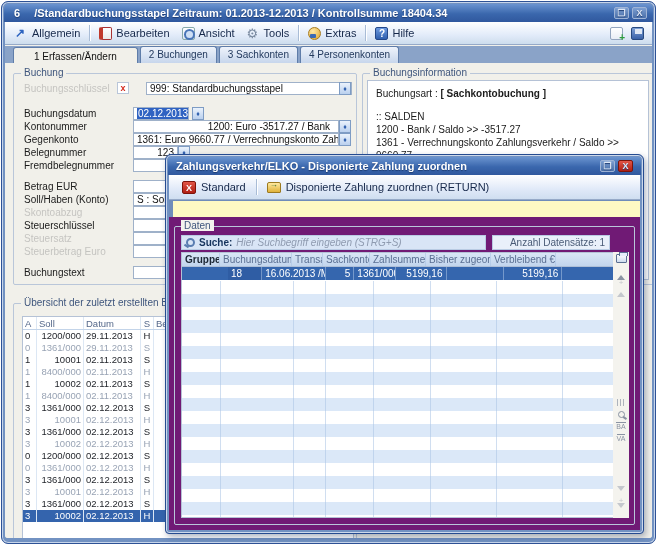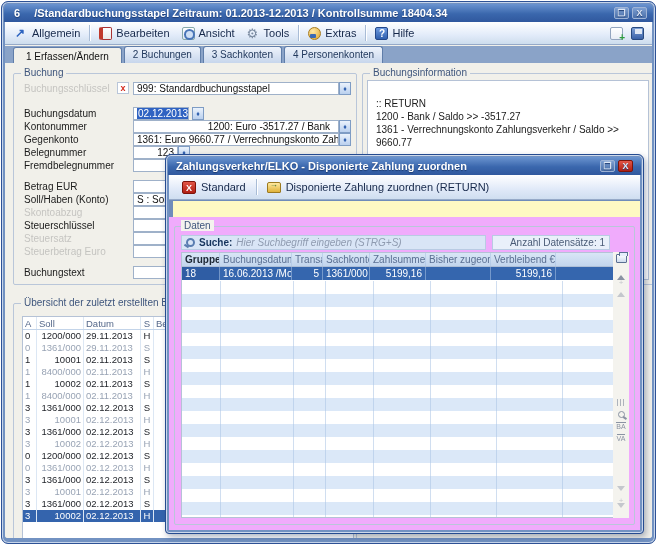--- a/index.html
+++ b/index.html
@@ -29,21 +29,21 @@
   .mi-help{background:linear-gradient(#6d9ae0,#2f5fae);border:1px solid #24488a;border-radius:2px;color:#fff;font-weight:bold;font-size:10px;text-align:center;line-height:12px;}
   .tb-right{margin-left:auto;display:flex;gap:8px;align-items:center;padding-right:4px;}
   .mi-newdoc{background:linear-gradient(#fff,#e9eef6);border:1px solid #93a5bf;border-radius:2px;}
   .mi-newdoc:after{content:"+";position:absolute;right:-3px;bottom:-4px;color:#2c9e3f;font-weight:bold;font-size:10px;}
   .mi-save{background:linear-gradient(#7e9fd4,#3a62a8);border:1px solid #27497f;border-radius:2px;}
   .mi-save:after{content:"";position:absolute;left:3px;top:1px;width:7px;height:5px;background:#dfe8f4;}
   
   .tabband{position:absolute;left:0;top:24px;right:0;height:17px;background:#8aa3c8;}
   .tabs{position:absolute;left:8px;bottom:0;display:flex;gap:2px;font-size:10px;}
   .tab{padding:2px 8px 1px;border:1px solid #5f7da9;border-bottom:none;border-radius:3px 3px 0 0;background:linear-gradient(#eef3fb,#c7d6ec);color:#233a5e;}
-  .tab.active{background:#f1f0ea;padding:3px 12px 2px;position:relative;top:1px;color:#111;}
+  .tab.active{background:#f1f0ea;padding:3px 20px 2px;position:relative;top:1px;color:#111;}
   
   .content{position:absolute;left:0;top:41px;right:0;bottom:0;background:#f1f0ea;}
   .groupbox{position:absolute;border:1px solid #b9c6d9;border-radius:2px;}
   .glabel{position:absolute;top:-7px;left:7px;background:#f1f0ea;padding:0 3px;font-size:10px;color:#3f567d;}
   
   .frow{position:absolute;height:13px;font-size:10px;}
   .flabel{position:absolute;left:10px;top:1px;color:#1b1b1b;white-space:nowrap;}
   .flabel.dim{color:#8f8f8f;}
   .ctrl{position:absolute;top:0;height:13px;background:#fff;border:1px solid #9fb1c9;font-size:10px;line-height:11px;padding:0 3px;color:#111;white-space:nowrap;overflow:hidden;}
   .cbtn{position:absolute;top:0;width:12px;height:13px;background:linear-gradient(#eaf2fc,#bad0ee);border:1px solid #7e9cc4;color:#2f5fae;font-size:7px;text-align:center;line-height:12px;}
@@ -68,36 +68,36 @@
   .dialog{position:absolute;left:163px;top:152px;width:479px;height:380px;border:1px solid #254b90;border-radius:6px 6px 4px 4px;background:#7292c2;box-shadow:0 0 0 1px #cdd9ec inset,2px 3px 6px rgba(30,50,90,.35);}
   .d-title{position:absolute;left:2px;top:2px;right:2px;height:18px;border-radius:4px 4px 0 0;background:linear-gradient(#6b94d0,#3a67ad 55%,#30589e);color:#fff;font-size:11px;font-weight:bold;display:flex;align-items:center;padding:0 8px;text-shadow:0 1px 1px #1d3c72;}
   .d-body{position:absolute;left:3px;top:20px;right:3px;bottom:3px;background:#6f8cba;overflow:hidden;}
   .d-toolbar{position:absolute;left:0;top:0;right:0;height:25px;background:linear-gradient(#ffffff,#e0e9f8 60%,#cfdef0);border-bottom:1px solid #96aac8;display:flex;align-items:center;font-size:11px;color:#16284a;padding:0 6px;}
   .d-titem{display:flex;align-items:center;gap:5px;padding:2px 7px;}
   .ic-cancel{width:14px;height:13px;background:linear-gradient(#e25648,#b01e12);border:1px solid #7d130a;border-radius:2px;color:#fff;font-weight:bold;font-size:9px;text-align:center;line-height:12px;}
   .ic-assign{width:14px;height:11px;background:linear-gradient(#ffe9a0,#dfb23a);border:1px solid #9c7a20;border-radius:2px 2px 1px 1px;position:relative;}
   .ic-assign:after{content:"→";position:absolute;left:2px;top:-3px;font-size:8px;color:#2a6b2f;font-weight:bold;}
   .d-tabband{position:absolute;left:4px;top:26px;right:0;height:32px;background:#fef9c3;}
   .d-tab{position:absolute;left:7px;bottom:0;padding:2px 9px 1px;font-size:10px;background:#f4f3ee;border:1px solid #53749f;border-bottom:none;border-radius:3px 3px 0 0;color:#111;}
-  .d-page{position:absolute;left:0;top:42px;right:0;bottom:0;background:#f0abfc;}
+  .d-page{position:absolute;left:0;top:42px;right:0;bottom:0;background:#701a75;}
   .d-group{position:absolute;left:5px;top:9px;right:5px;bottom:5px;border:1px solid #b9c6d9;border-radius:2px;}
   .d-glabel{position:absolute;top:-7px;left:6px;background:#f4f3ee;padding:0 3px;font-size:10px;color:#3f567d;}
   .searchrow{position:absolute;left:6px;top:8px;right:24px;height:15px;background:#d9e5f6;border:1px solid #b9cbe3;display:flex;align-items:center;font-size:10px;padding:0 4px;gap:4px;}
   .ic-mag{width:9px;height:9px;border:2px solid #5a7db1;border-radius:50%;position:relative;flex:none;}
   .ic-mag:after{content:"";position:absolute;left:-4px;bottom:-2px;width:5px;height:2px;background:#5a7db1;transform:rotate(35deg);}
   .s-label{font-weight:bold;color:#16335c;}
   .s-ph{font-style:italic;color:#8f9bb0;}
   .countbox{position:absolute;right:24px;top:8px;width:118px;height:15px;background:#e9f0fa;border:1px solid #b9cbe3;font-size:10px;color:#4a5b76;text-align:right;line-height:13px;padding:0 4px;}
   .d-table{position:absolute;left:6px;top:25px;width:434px;bottom:6px;background:#fff;border:1px solid #b5c2d6;overflow:hidden;font-size:10px;}
   .d-h{display:flex;height:14px;line-height:14px;background:linear-gradient(#d9e6f6,#c2d5ed);color:#5a6f92;border-bottom:1px solid #aebfd8;}
   .d-r{display:flex;height:13px;line-height:13px;}
   .d-r.selected{background:#3566ae;color:#fff;}
   .dc{padding:0 3px;overflow:hidden;white-space:nowrap;border-right:1px solid rgba(170,195,228,.55);}
   .dc.c1{width:38px;font-weight:bold;color:#1c2735;}
-  .d-r .dc.c1{font-weight:normal;color:inherit;background:#2f5da4;}
+  .d-r .dc.c1{font-weight:normal;color:inherit;background:#2f5da4;margin-left:46px;}
   .dc.c2{width:72px;}
   .dc.c3{width:31px;text-align:right;}
   .dc.c4{width:47px;text-align:right;}
   .dc.c5{width:56px;text-align:right;}
   .dc.c6{width:65px;}
   .dc.c7{width:65px;text-align:right;}
   .dc.c8{width:58px;border-right:none;}
   .stripes{position:absolute;left:0;top:28px;right:0;bottom:0;background:repeating-linear-gradient(#ffffff 0 13px,#dbe8f8 13px 26px);}
   .vline{position:absolute;top:0;bottom:0;width:1px;background:rgba(170,195,228,.55);}
   .d-strip{position:absolute;right:5px;top:25px;width:16px;bottom:6px;display:flex;flex-direction:column;align-items:center;font-size:8px;color:#8a93a3;background:#f4f3ee;}
@@ -174,21 +174,21 @@
       </div>
 
       <div class="content">
 
         <div class="groupbox" style="left:8px;top:10px;width:344px;height:212px;">
           <span class="glabel">Buchung</span>
 
           <div class="frow" style="top:8px;left:0;right:0;">
             <span class="flabel dim">Buchungsschlüssel</span>
             <span class="err" style="left:103px;top:0;">x</span>
-            <span class="ctrl" style="left:119px;width:206px;">999: Standardbuchungsstapel</span>
+            <span class="ctrl" style="left:132px;width:206px;">999: Standardbuchungsstapel</span>
             <span class="cbtn" style="left:325px;">♦</span>
           </div>
 
           <div class="frow" style="top:33px;left:0;right:0;">
             <span class="flabel">Buchungsdatum</span>
             <span class="ctrl" style="left:119px;width:56px;"><span class="sel-text">02.12.2013</span></span>
             <span class="cbtn" style="left:178px;">♦</span>
           </div>
 
           <div class="frow" style="top:46px;left:0;right:0;">
@@ -246,22 +246,23 @@
 
           <div class="frow" style="top:192px;left:0;right:0;">
             <span class="flabel">Buchungstext</span>
             <span class="ctrl" style="left:119px;width:180px;"></span>
           </div>
         </div>
 
         <div class="groupbox" style="left:357px;top:10px;width:292px;height:212px;">
           <span class="glabel" style="background:#f1f0ea;">Buchungsinformation</span>
           <div class="info-inner">
+            <div><span>Buchungsart : </span><b>[ Sachkontobuchung ]</b></div>
             <div style="height:10px;"></div>
-            <div>:: RETURN</div>
+            <div>:: SALDEN</div>
             <div>1200 - Bank / Saldo &gt;&gt; -3517.27</div>
             <div>1361 - Verrechnungskonto Zahlungsverkehr / Saldo &gt;&gt; 9660.77</div>
             <div style="height:10px;"></div>
             <div>-&gt; Speicherung möglich</div>
           </div>
         </div>
 
         <div class="groupbox" style="left:8px;top:240px;width:344px;height:252px;">
           <span class="glabel">Übersicht der zuletzt erstellten Buchungen</span>
           <div class="ovr-table">

